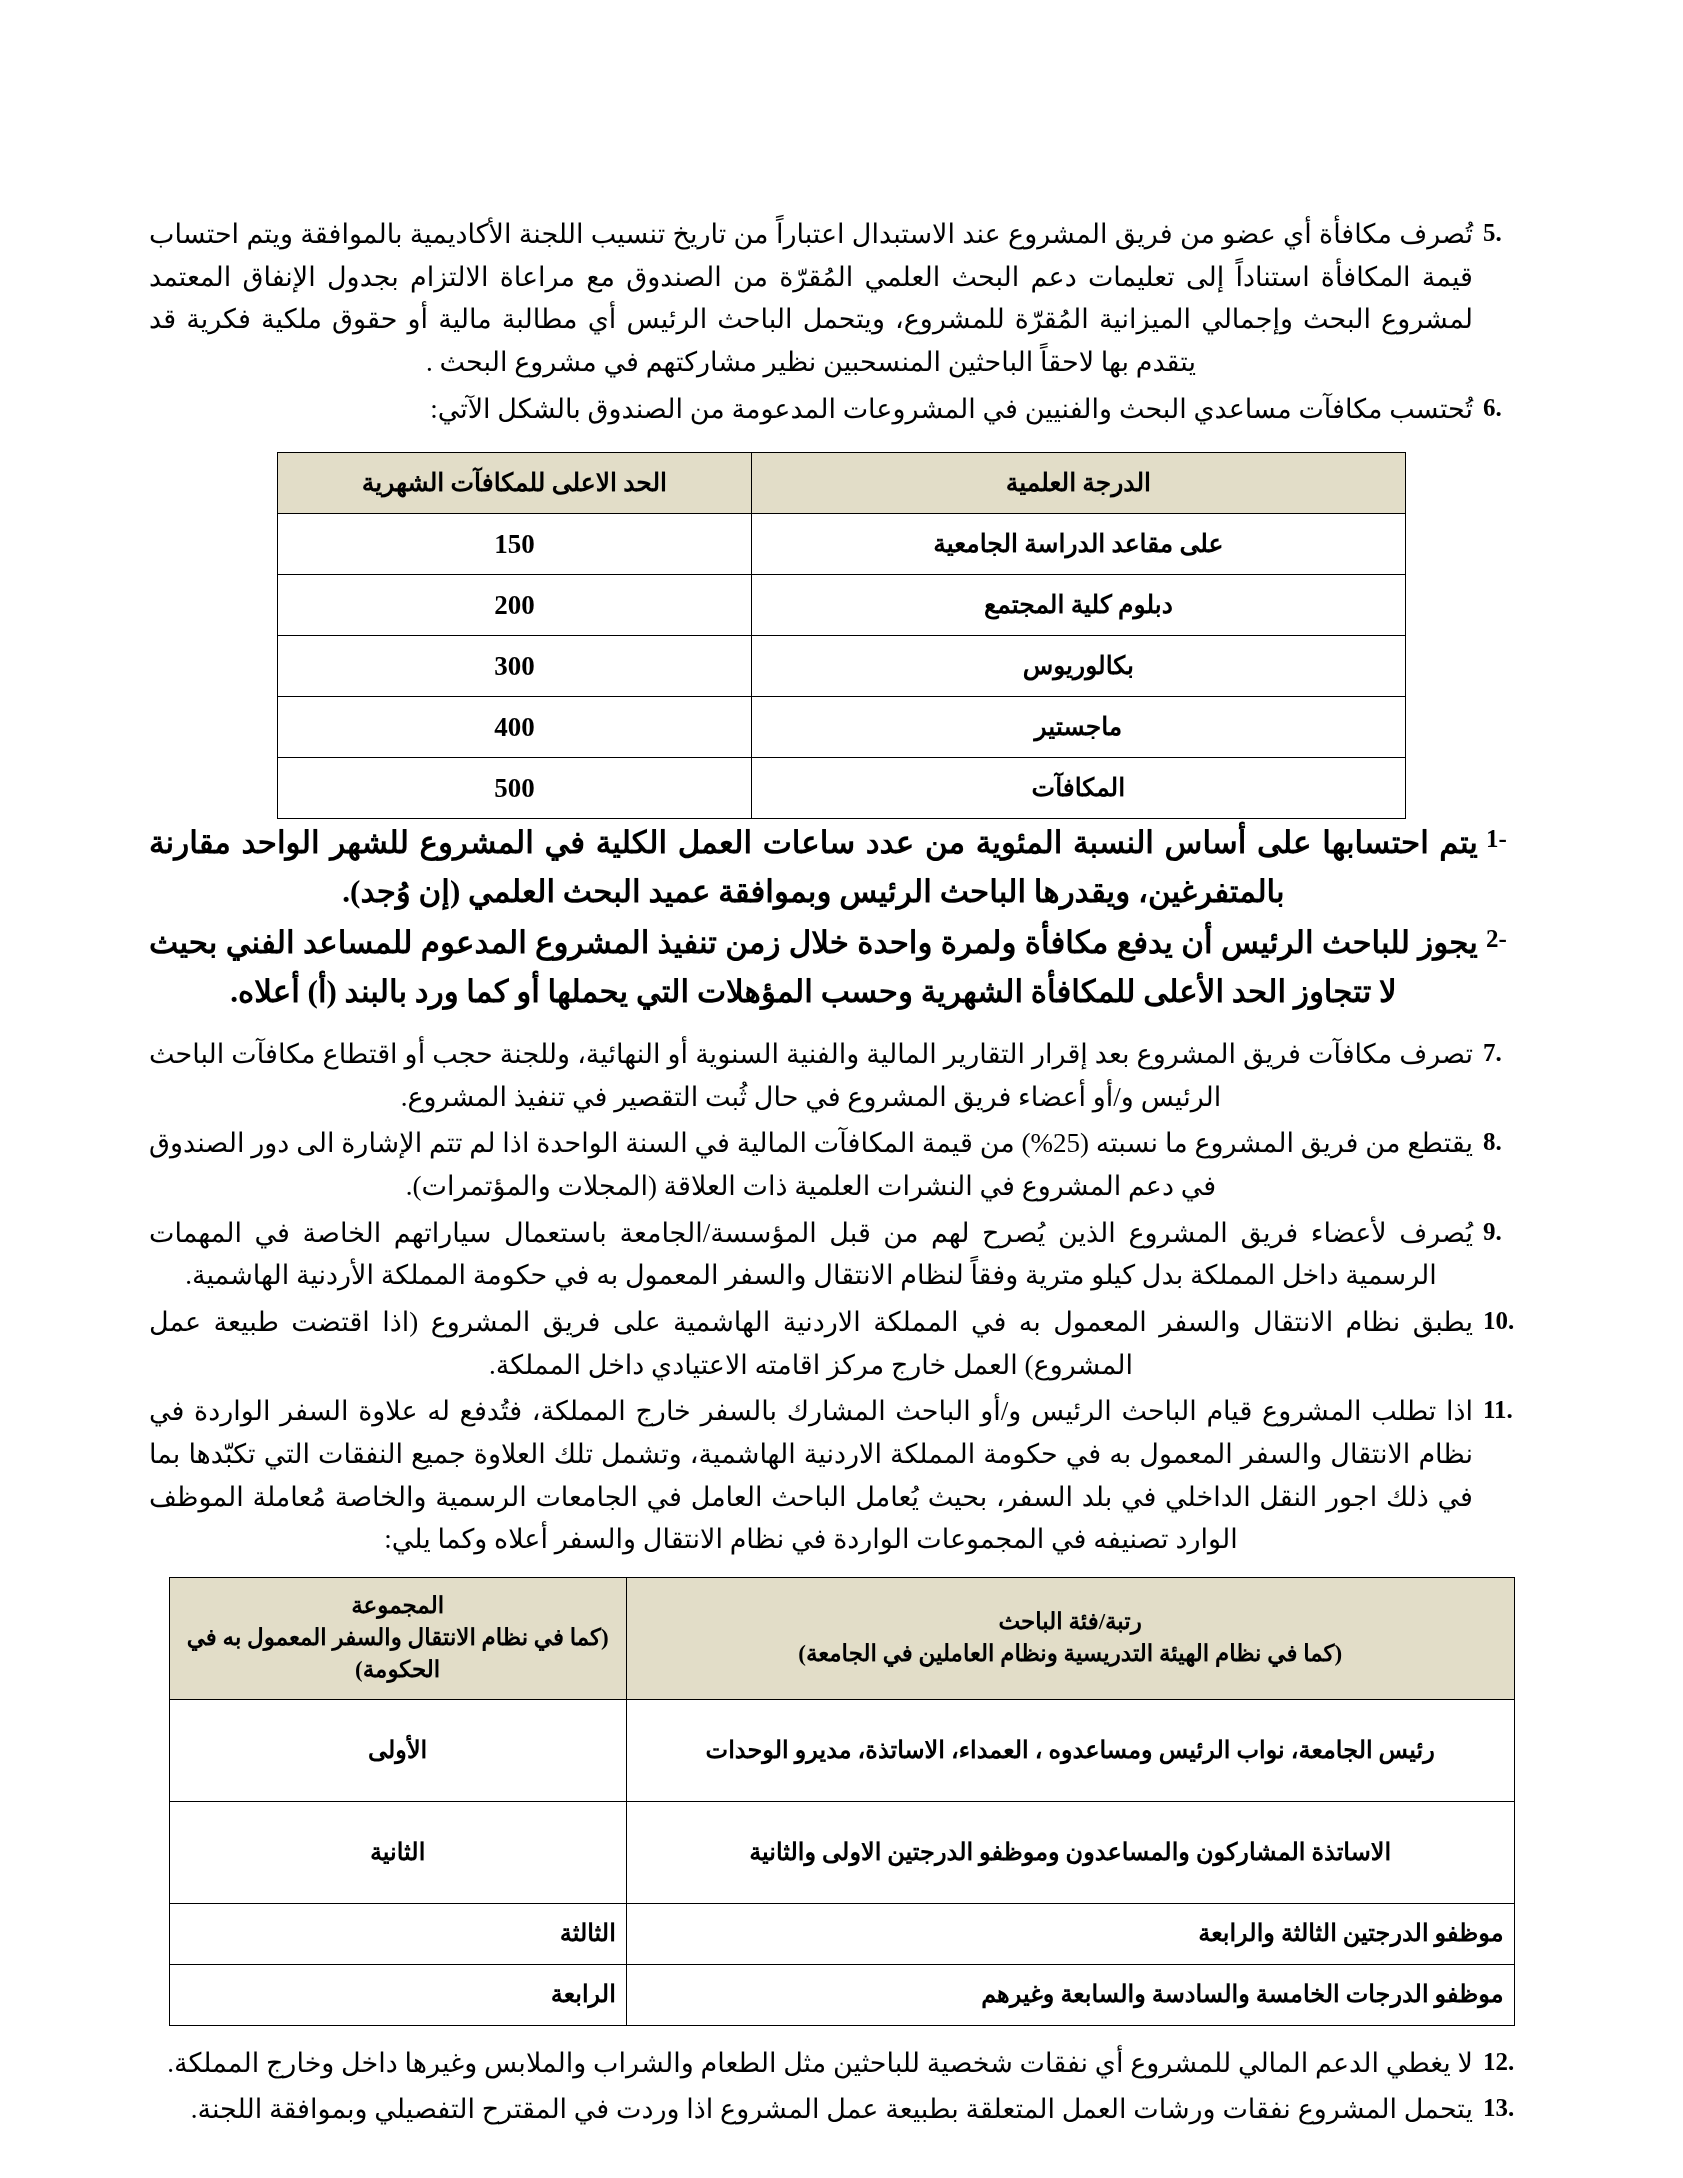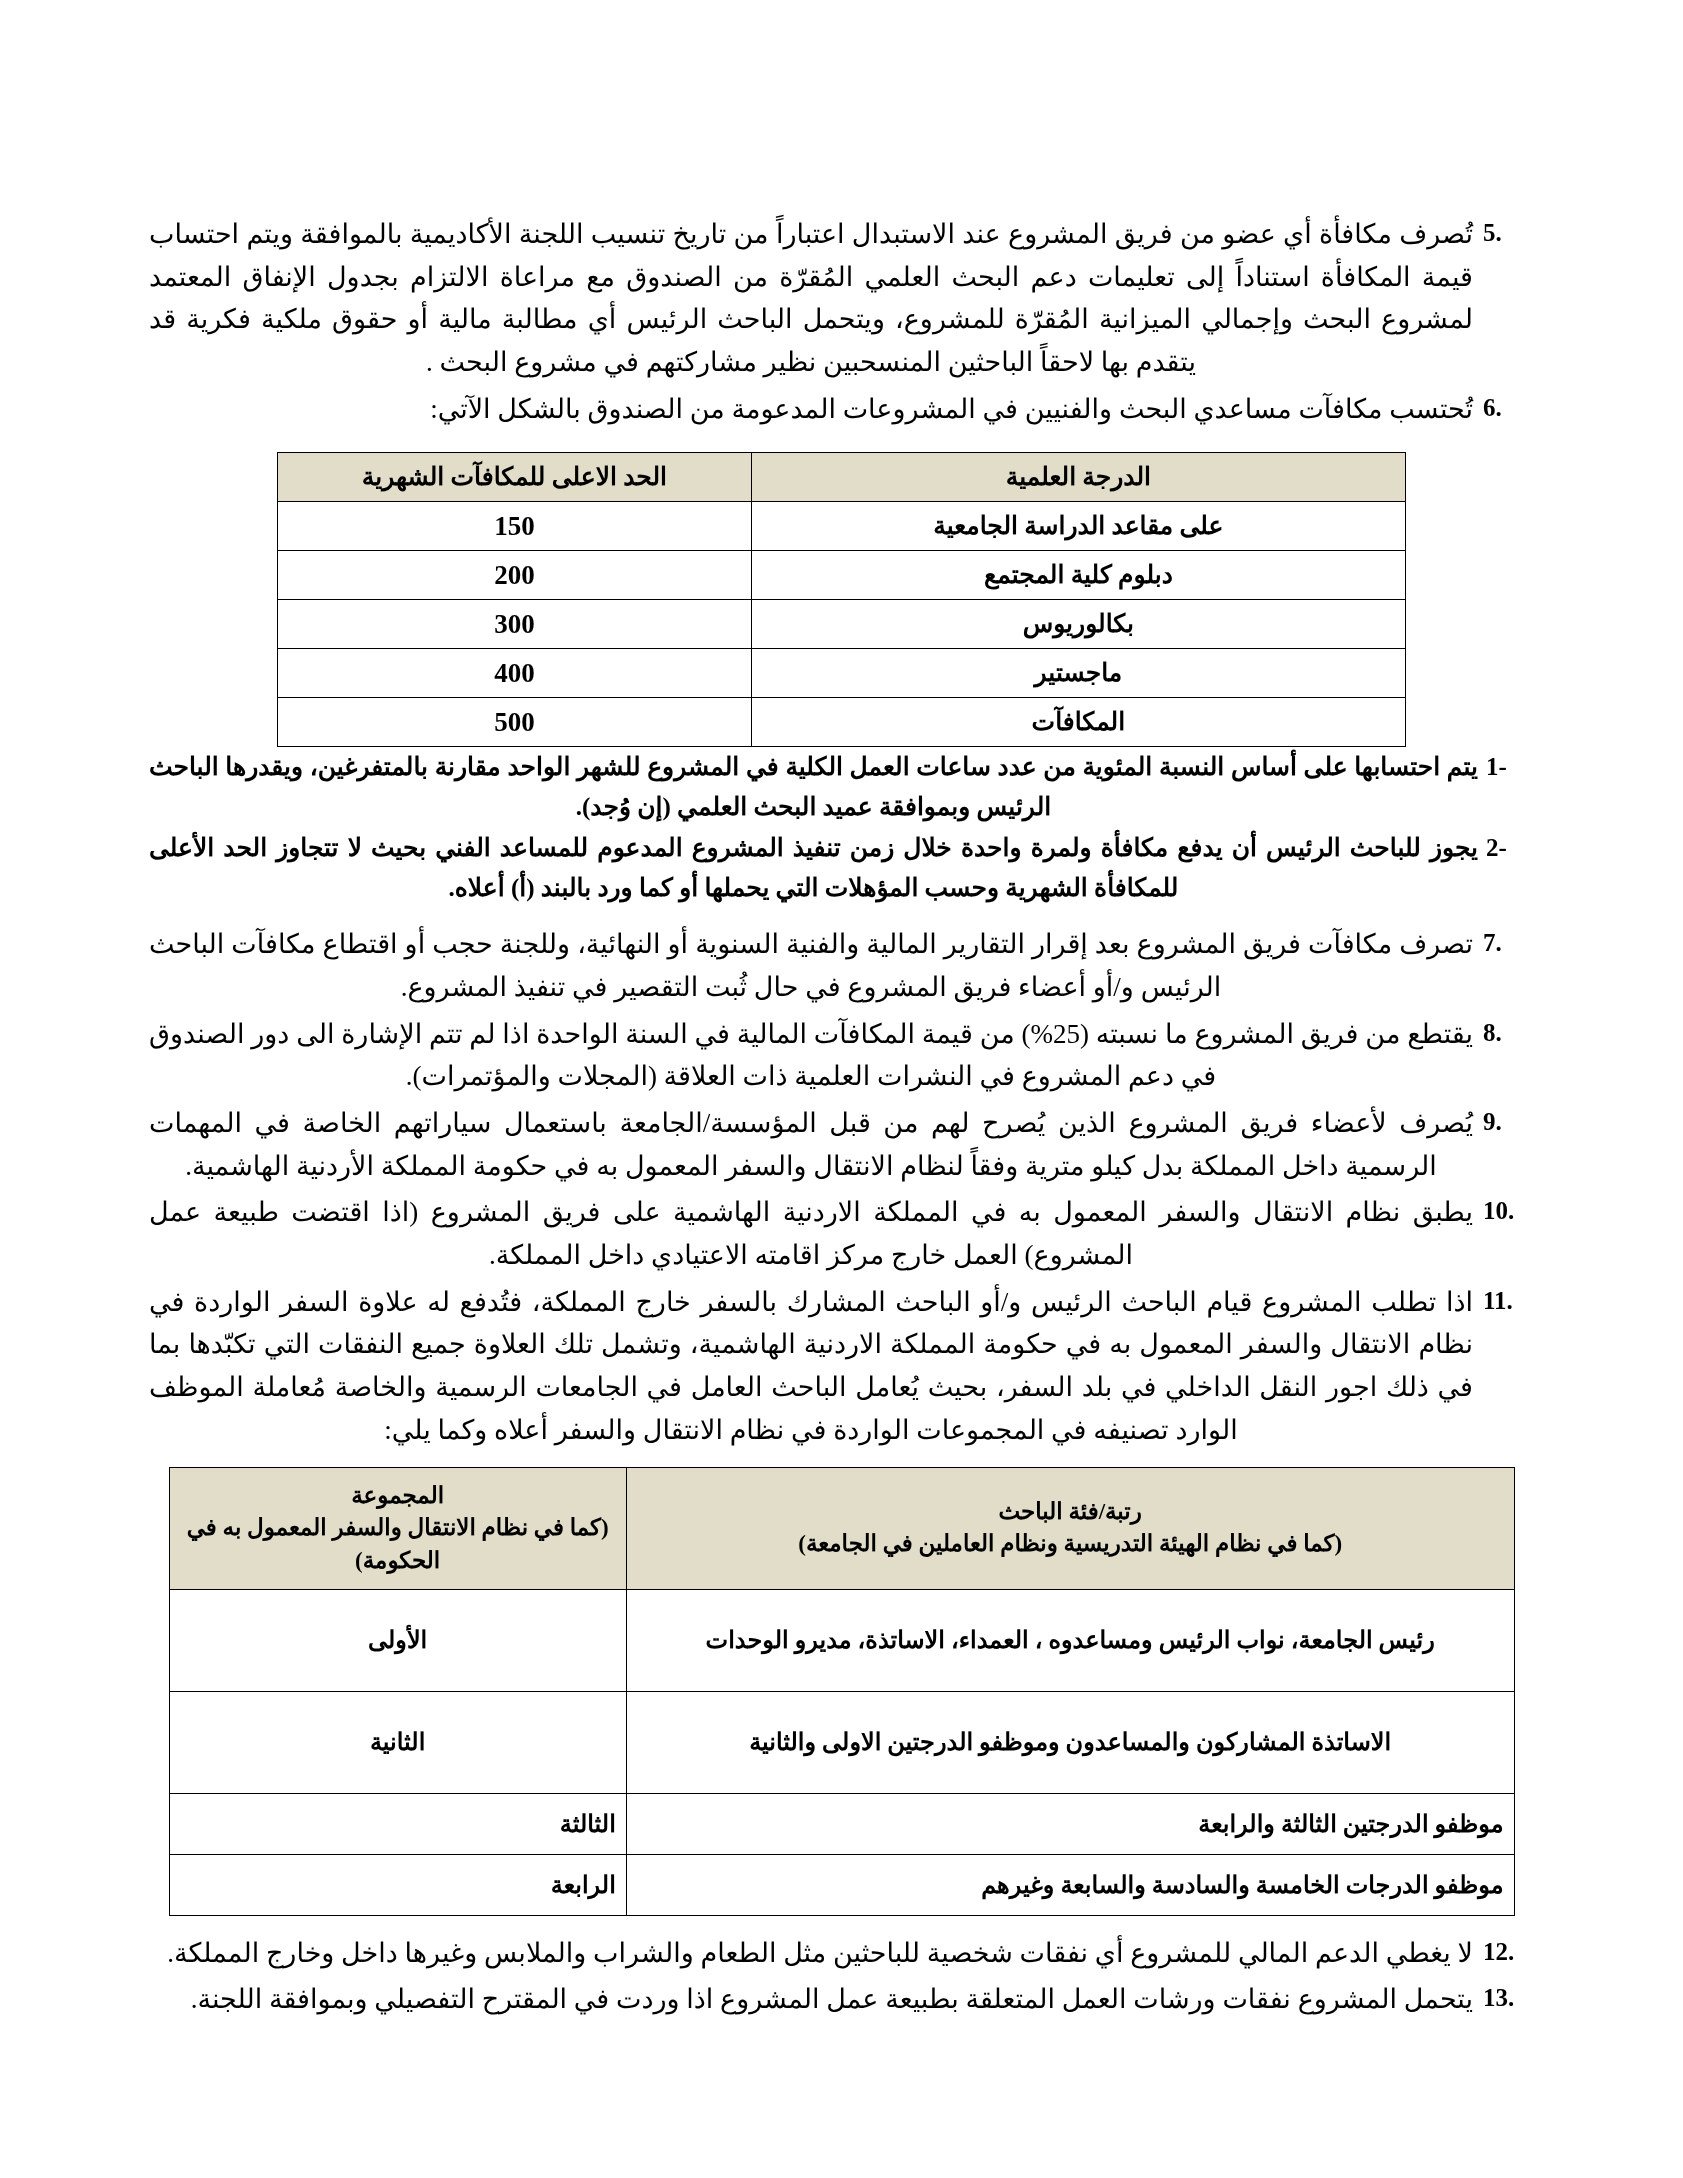--- a/index.html
+++ b/index.html
@@ -102,40 +102,40 @@
     padding-left: 8px;
     font-size: 25px;
     font-weight: bold;
     line-height: 1.58;
     direction: ltr;
     unicode-bidi: isolate;
     white-space: nowrap;
   }
   .sub-body {
     flex: 1 1 auto;
-    font-size: 25px;
+    font-size: 31px;
     font-weight: bold;
     line-height: 1.58;
     text-align: justify;
     text-align-last: center;
   }
 
   
   table.doc-table {
     border-collapse: collapse;
     direction: rtl;
     font-weight: bold;
     background: #ffffff;
   }
   table.doc-table td, table.doc-table th {
     border: 1.4px solid #000000;
     text-align: center;
     vertical-align: middle;
     font-weight: bold;
-    padding: 2px 6px;
+    padding: 8px 6px;
   }
   table.doc-table thead td {
     background: #e2ddc8;
   }
 
   
   .table1-wrap {
     margin: 22px 0 0 0;
     display: flex;
     justify-content: center;

